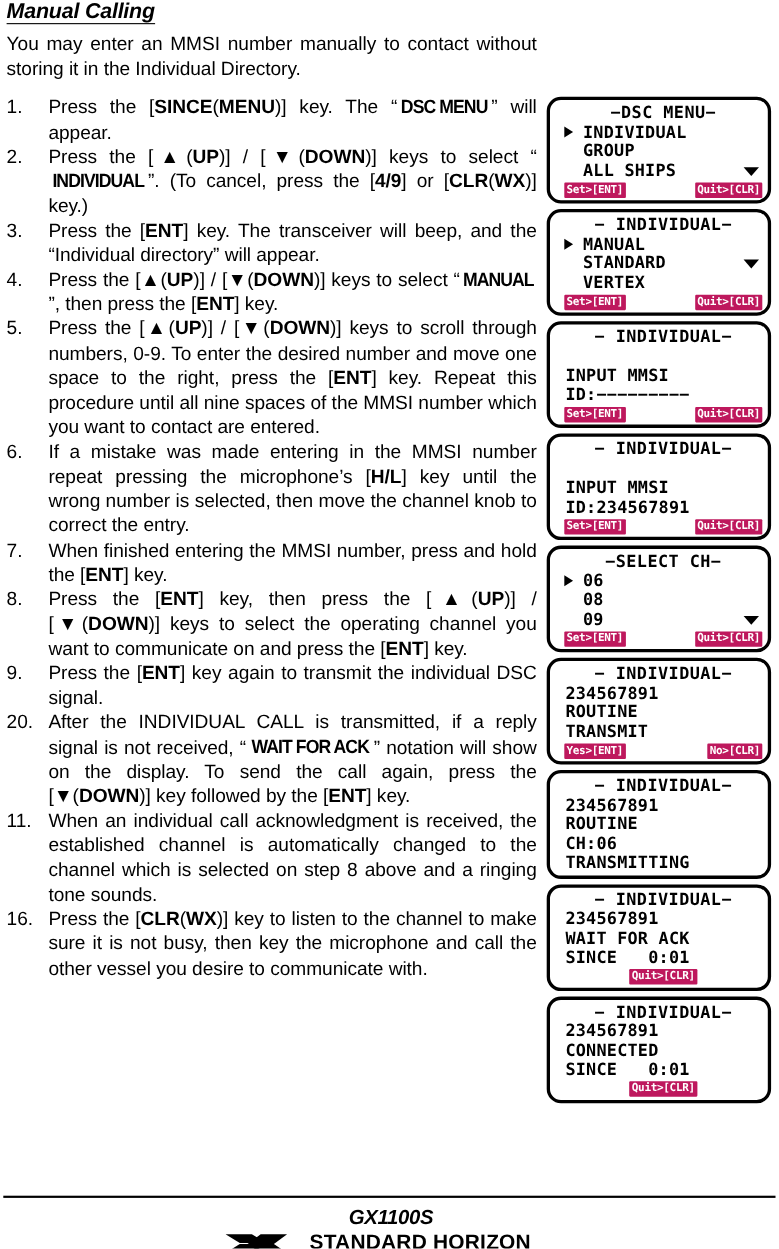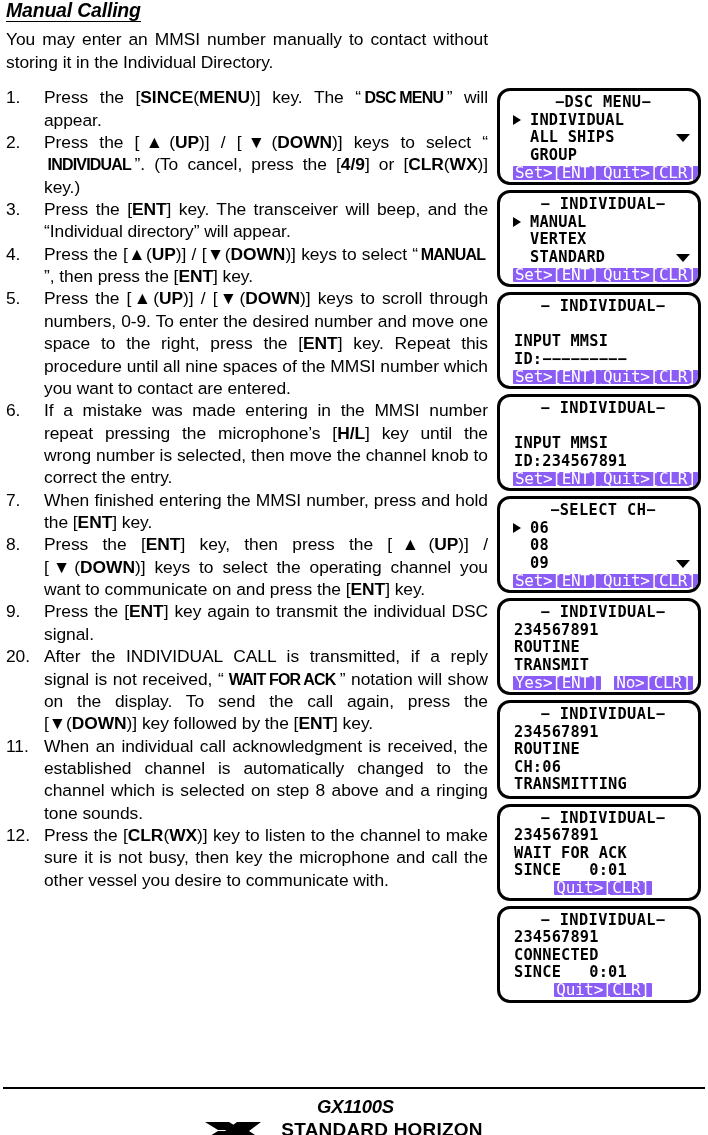--- a/index.html
+++ b/index.html
@@ -141,25 +141,25 @@
   .lcd-footer {
     display: flex;
     justify-content: space-between;
     align-items: center;
     margin-top: 1px;
     height: 15px;
     padding: 0 1px;
   }
   .lcd-footer.center { justify-content: center; }
   .badge {
-    background: #8b5cf6;
+    background: #be185d;
     color: #fff;
     font-family: "DejaVu Sans Mono", monospace;
-    font-size: 16px;
-    font-weight: normal;
+    font-size: 10px;
+    font-weight: bold;
     line-height: 14px;
     padding: 0px 2px;
     letter-spacing: -0.3px;
     white-space: pre;
     border-radius: 1px;
   }
 
   
   .page-footer {
     position: absolute;
@@ -220,43 +220,43 @@
         <li><span class="num">2.</span><span>Press the [<b>▲</b>(<b>UP</b>)] / [<b>▼</b>(<b>DOWN</b>)] keys to select “<span class="lcdname">INDIVIDUAL</span>”. (To cancel, press the [<b>4/9</b>] or [<b>CLR</b>(<b>WX</b>)] key.)</span></li>
         <li><span class="num">3.</span><span>Press the [<b>ENT</b>] key. The transceiver will beep, and the “Individual directory” will appear.</span></li>
         <li><span class="num">4.</span><span>Press the [<b>▲</b>(<b>UP</b>)] / [<b>▼</b>(<b>DOWN</b>)] keys to select “<span class="lcdname">MANUAL</span>”, then press the [<b>ENT</b>] key.</span></li>
         <li><span class="num">5.</span><span>Press the [<b>▲</b>(<b>UP</b>)] / [<b>▼</b>(<b>DOWN</b>)] keys to scroll through numbers, 0-9. To enter the desired number and move one space to the right, press the [<b>ENT</b>] key. Repeat this procedure until all nine spaces of the MMSI number which you want to contact are entered.</span></li>
         <li class="condensed"><span class="num">6.</span><span>If a mistake was made entering in the MMSI number repeat pressing the microphone’s [<b>H/L</b>] key until the wrong number is selected, then move the channel knob to correct the entry.</span></li>
         <li><span class="num">7.</span><span>When finished entering the MMSI number, press and hold the [<b>ENT</b>] key.</span></li>
         <li class="condensed2"><span class="num">8.</span><span>Press the [<b>ENT</b>] key, then press the [<b>▲</b>(<b>UP</b>)] / [<b>▼</b>(<b>DOWN</b>)] keys to select the operating channel you want to communicate on and press the [<b>ENT</b>] key.</span></li>
         <li class="condensed2"><span class="num">9.</span><span>Press the [<b>ENT</b>] key again to transmit the individual DSC signal.</span></li>
         <li class="condensed"><span class="num">20.</span><span>After the INDIVIDUAL CALL is transmitted, if a reply signal is not received, “<span class="lcdname">WAIT FOR ACK</span>” notation will show on the display. To send the call again, press the [<b>▼</b>(<b>DOWN</b>)] key followed by the [<b>ENT</b>] key.</span></li>
         <li class="condensed2"><span class="num">11.</span><span>When an individual call acknowledgment is received, the established channel is automatically changed to the channel which is selected on step 8 above and a ringing tone sounds.</span></li>
-        <li><span class="num">12.</span><span>Press the [<b>CLR</b>(<b>WX</b>)] key to listen to the channel to make sure it is not busy, then key the microphone and call the other vessel you desire to communicate with.</span></li>
+        <li><span class="num">16.</span><span>Press the [<b>CLR</b>(<b>WX</b>)] key to listen to the channel to make sure it is not busy, then key the microphone and call the other vessel you desire to communicate with.</span></li>
       </ol>
   </div>
 
   <div class="lcd-col" id="lcd-col">
       <div class="lcd">
         <div class="lcd-body">
           <div class="lcd-line title">−DSC MENU−</div>
           <div class="lcd-line indent"><span class="cursor"></span><span>INDIVIDUAL</span></div>
+          <div class="lcd-line indent"><span>GROUP</span></div>
           <div class="lcd-line indent"><span>ALL SHIPS</span><span class="scroll-dn"></span></div>
-          <div class="lcd-line indent"><span>GROUP</span></div>
         </div>
         <div class="lcd-footer">
           <span class="badge">Set&gt;[ENT]</span>
           <span class="badge">Quit&gt;[CLR]</span>
         </div>
       </div>
       <div class="lcd">
         <div class="lcd-body">
           <div class="lcd-line title">− INDIVIDUAL−</div>
           <div class="lcd-line indent"><span class="cursor"></span><span>MANUAL</span></div>
+          <div class="lcd-line indent"><span>STANDARD</span><span class="scroll-dn"></span></div>
           <div class="lcd-line indent"><span>VERTEX</span></div>
-          <div class="lcd-line indent"><span>STANDARD</span><span class="scroll-dn"></span></div>
         </div>
         <div class="lcd-footer">
           <span class="badge">Set&gt;[ENT]</span>
           <span class="badge">Quit&gt;[CLR]</span>
         </div>
       </div>
       <div class="lcd">
         <div class="lcd-body">
           <div class="lcd-line title">− INDIVIDUAL−</div>
           <div class="lcd-line blank"><span></span></div>

